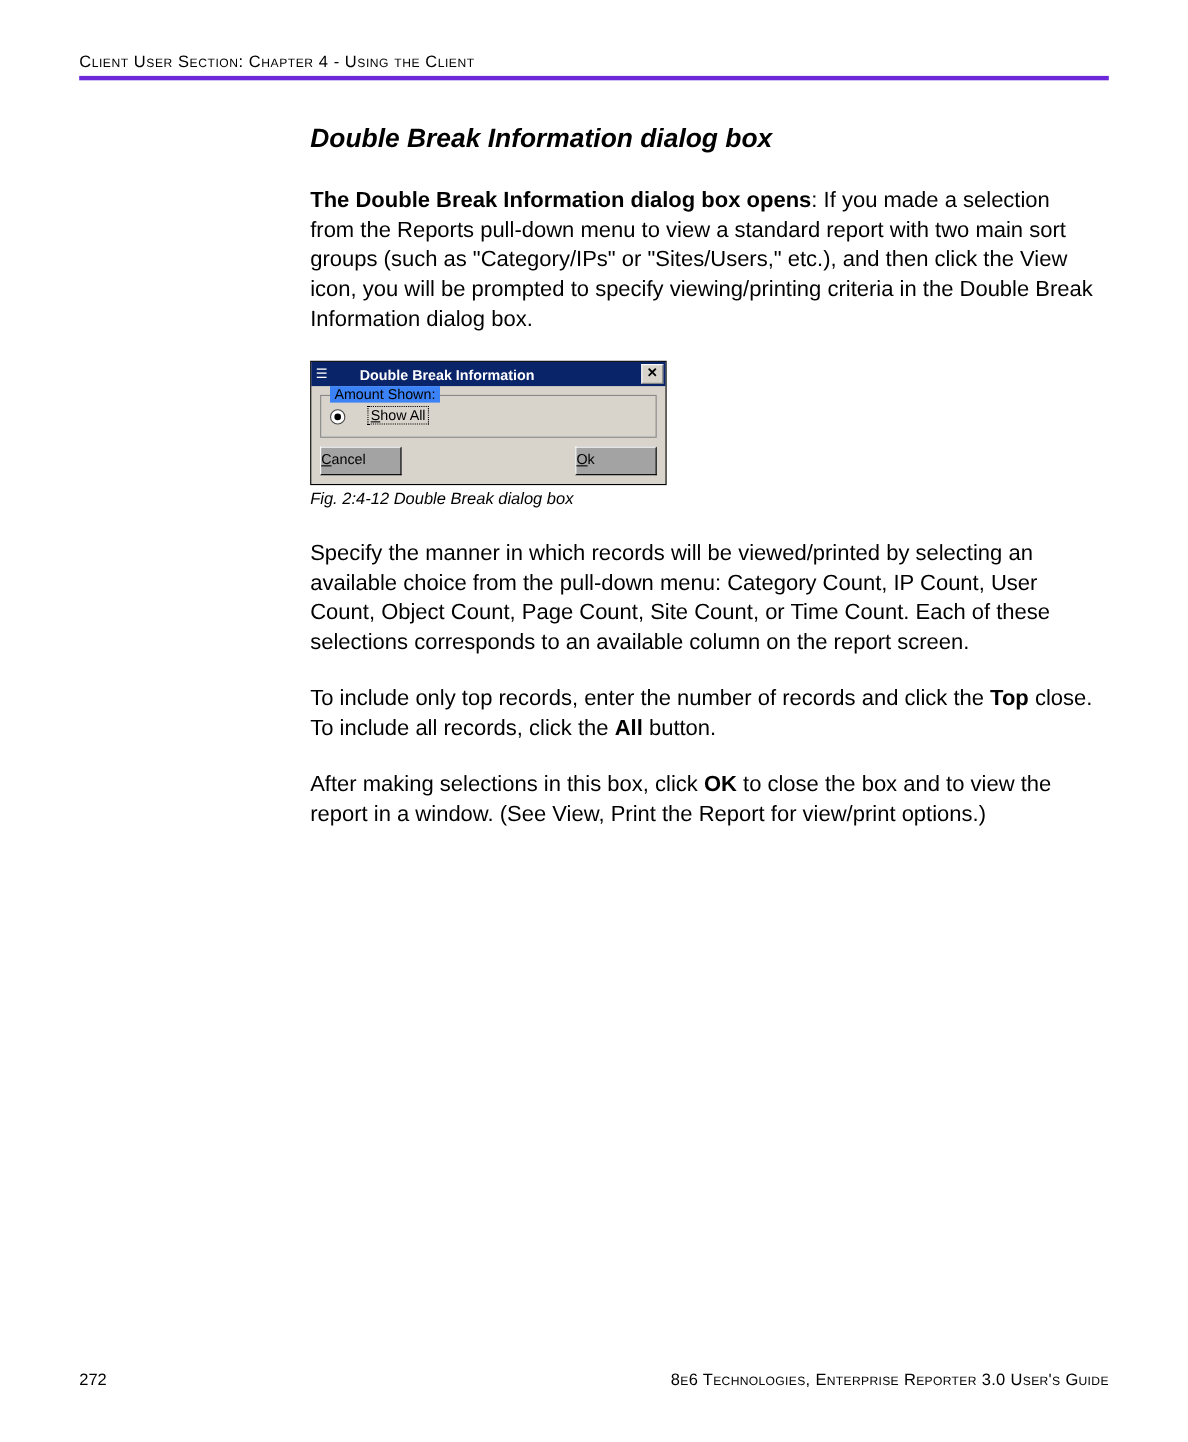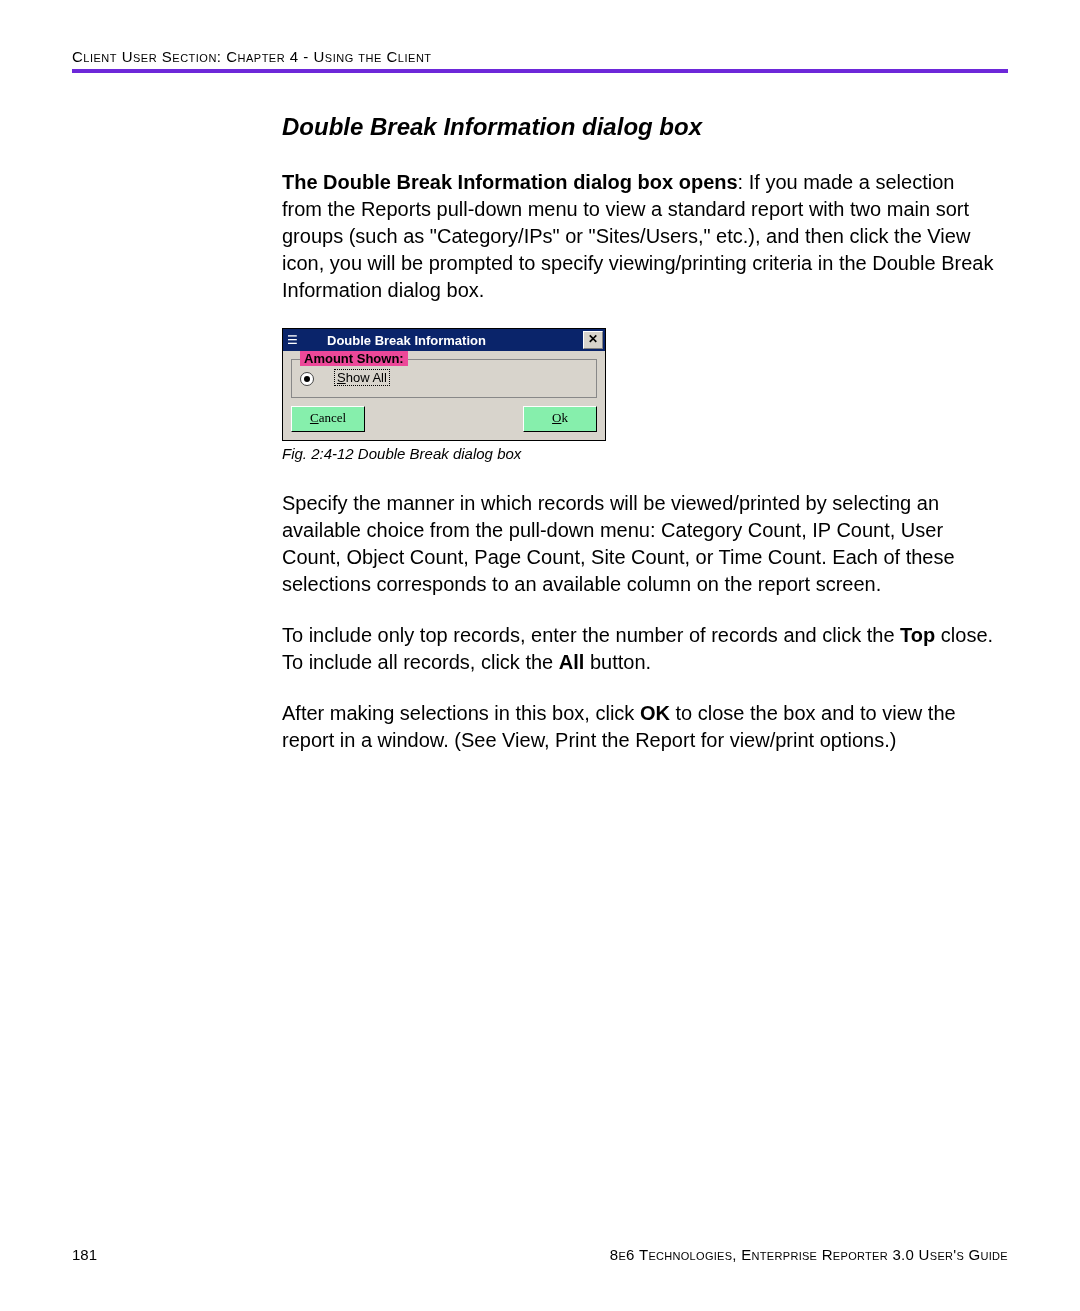--- a/index.html
+++ b/index.html
@@ -92,24 +92,23 @@
     border: 1px solid #888;
     margin: 8px;
     padding: 6px 8px 8px 8px;
     position: relative;
     background: #d8d4cc;
   }
   .group .legend {
     position: absolute;
     top: -9px;
     left: 8px;
-    background: #ec4899;
+    background: #3b82f6;
     padding: 0 4px;
     font-size: 13px;
-    font-weight: bold;
   }
   .row {
     display: flex;
     align-items: flex-end;
     gap: 20px;
     margin: 3px 0;
   }
   .radio {
     width: 12px;
     height: 12px;
@@ -173,25 +172,23 @@
     display: flex;
     justify-content: space-between;
     padding: 0 8px 8px 8px;
   }
   .winbtn {
     width: 72px;
     height: 24px;
     border: 1px solid #000;
     border-top-color: #fff;
     border-left-color: #fff;
-    background: #86efac;
-    text-align: center;
+    background: #a3a3a3;
     line-height: 22px;
     font-size: 13px;
-    font-family: Liberation Serif, serif;
   }
   .footer {
     position: absolute;
     bottom: 48px;
     left: 72px;
     right: 72px;
     display: flex;
     justify-content: space-between;
     font-size: 15px;
     align-items: baseline;
@@ -243,16 +240,16 @@
     <p class="body">Specify the manner in which records will be viewed/printed by selecting an available choice from the pull-down menu: Category Count, IP Count, User Count, Object Count, Page Count, Site Count, or Time Count. Each of these selections corresponds to an available column on the report screen.</p>
     <p class="body">
       <span>To include only top records, enter the number of records and click the </span><span class="bold">Top</span><span> close. To include all records, click the </span><span class="bold">All</span><span> button.</span>
     </p>
     <p class="body">
       <span>After making selections in this box, click </span><span class="bold">OK</span><span> to close the box and to view the report in a window. (See View, Print the Report for view/print options.)</span>
     </p>
   </div>
 
   <div class="footer">
-    <span>181</span>
+    <span>272</span>
     <span class="right">8e6 Technologies, Enterprise Reporter 3.0 User's Guide</span>
   </div>
 </div>
 
 </body></html>

